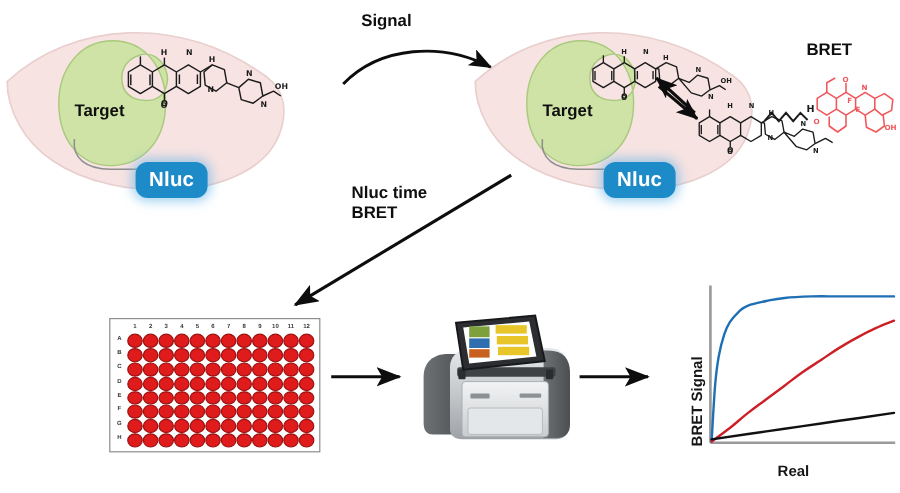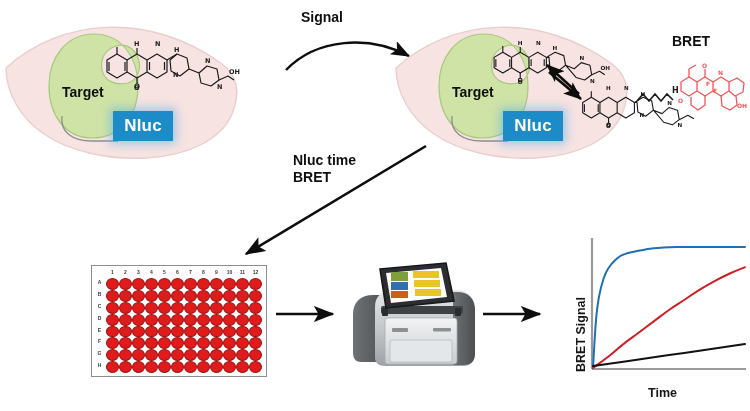--- a/index.html
+++ b/index.html
@@ -3,22 +3,22 @@
 <meta charset="utf-8">
 <style>
   html,body{margin:0;padding:0;background:#ffffff;}
   body{width:750px;height:411px;position:relative;overflow:hidden;
        font-family:"Liberation Sans", sans-serif;color:#111;}
   .stage{position:absolute;inset:0;width:750px;height:411px;}
   .abs{position:absolute;}
   .lbl{position:absolute;font-weight:700;color:#0f0f0f;white-space:pre;line-height:1.18;}
   svg{display:block;overflow:visible;}
   .nluc{position:absolute;background:#1e8bc9;color:#fff;font-weight:700;
-        border-radius:0;display:flex;align-items:center;justify-content:center;
-        box-shadow:0 0 9px 3px rgba(90,175,230,.55);letter-spacing:.2px;}
+        border-radius:10px;display:flex;align-items:center;justify-content:center;
+        box-shadow:0 0 9px 3px rgba(90,175,230,.55);letter-spacing:.2px;margin-top:24px;}
   .plate-wrap{position:absolute;background:#fff;border:1px solid #8d8d8d;}
   .plate-grid{position:absolute;display:grid;}
   .well{border-radius:50%;background:#e01b1b;border:1px solid #9c1212;}
   .pnum{position:absolute;font-size:5px;font-weight:700;color:#3a3a3a;text-align:center;}
   .prow{position:absolute;font-size:5px;font-weight:700;color:#3a3a3a;text-align:center;}
   .chart-ylab{position:absolute;font-size:12.5px;font-weight:700;color:#161616;
      transform:rotate(-90deg);transform-origin:left top;white-space:nowrap;}
   .chart-xlab{position:absolute;font-size:12.5px;font-weight:700;color:#161616;}
 </style>
 </head>
@@ -409,16 +409,16 @@
     <span class="chart-ylab" style="left:14px;top:134px;">BRET Signal</span>
     <svg id="chart-svg" class="abs" style="left:28px;top:0;" width="160" height="142" viewBox="0 0 160 142">
       <line x1="4" y1="0" x2="4" y2="131" stroke="#9a9a9a" stroke-width="2.2"></line>
       <line x1="4" y1="131" x2="158" y2="131" stroke="#9a9a9a" stroke-width="2"></line>
       <g id="chart-series">
           <path d="M5.0 130.0 C5.6 120.4,6.8 96.5,8.0 82.1 C9.3 67.8,9.6 66.5,11.1 58.2 C12.6 49.9,13.8 46.1,15.6 40.5 C17.5 35.0,17.8 34.2,20.2 30.5 C22.6 26.7,24.8 24.4,27.8 21.6 C30.8 18.9,30.8 18.4,35.4 16.6 C40.0 14.8,44.5 14.1,50.6 12.8 C56.7 11.6,58.2 11.1,65.8 10.3 C73.4 9.5,79.5 9.3,88.6 9.0 C97.7 8.8,102.3 9.0,111.4 9.0 C120.5 9.0,125.1 9.0,134.2 9.0 C143.3 9.0,152.4 9.0,157.0 9.0" fill="none" stroke="#1f6fb4" stroke-width="2" stroke-linecap="round"></path>
           <path d="M5.0 130.0 C8.0 127.7,14.1 123.4,20.2 118.7 C26.3 113.9,29.3 110.8,35.4 106.1 C41.5 101.3,44.5 99.3,50.6 94.7 C56.7 90.2,59.7 87.9,65.8 83.4 C71.9 78.8,74.9 76.3,81.0 72.0 C87.1 67.8,90.1 66.0,96.2 62.0 C102.3 57.9,105.3 55.7,111.4 51.9 C117.5 48.1,120.5 46.3,126.6 43.1 C132.7 39.8,135.7 38.3,141.8 35.5 C147.9 32.7,154.0 30.5,157.0 29.2" fill="none" stroke="#cc2026" stroke-width="2" stroke-linecap="round"></path>
           <path d="M5.0 128.1 C11.1 127.2,23.2 125.5,35.4 123.7 C47.6 121.9,53.6 121.1,65.8 119.3 C78.0 117.5,84.0 116.6,96.2 114.9 C108.4 113.1,114.4 112.2,126.6 110.5 C138.8 108.7,150.9 106.9,157.0 106.1" fill="none" stroke="#111111" stroke-width="2" stroke-linecap="round"></path>
         </g>
     </svg>
-    <span class="chart-xlab" style="left:88px;top:148px;">Time</span>
+    <span class="chart-xlab" style="left:88px;top:148px;">Real</span>
   </div>
 
 </div>
 
 </body></html>

